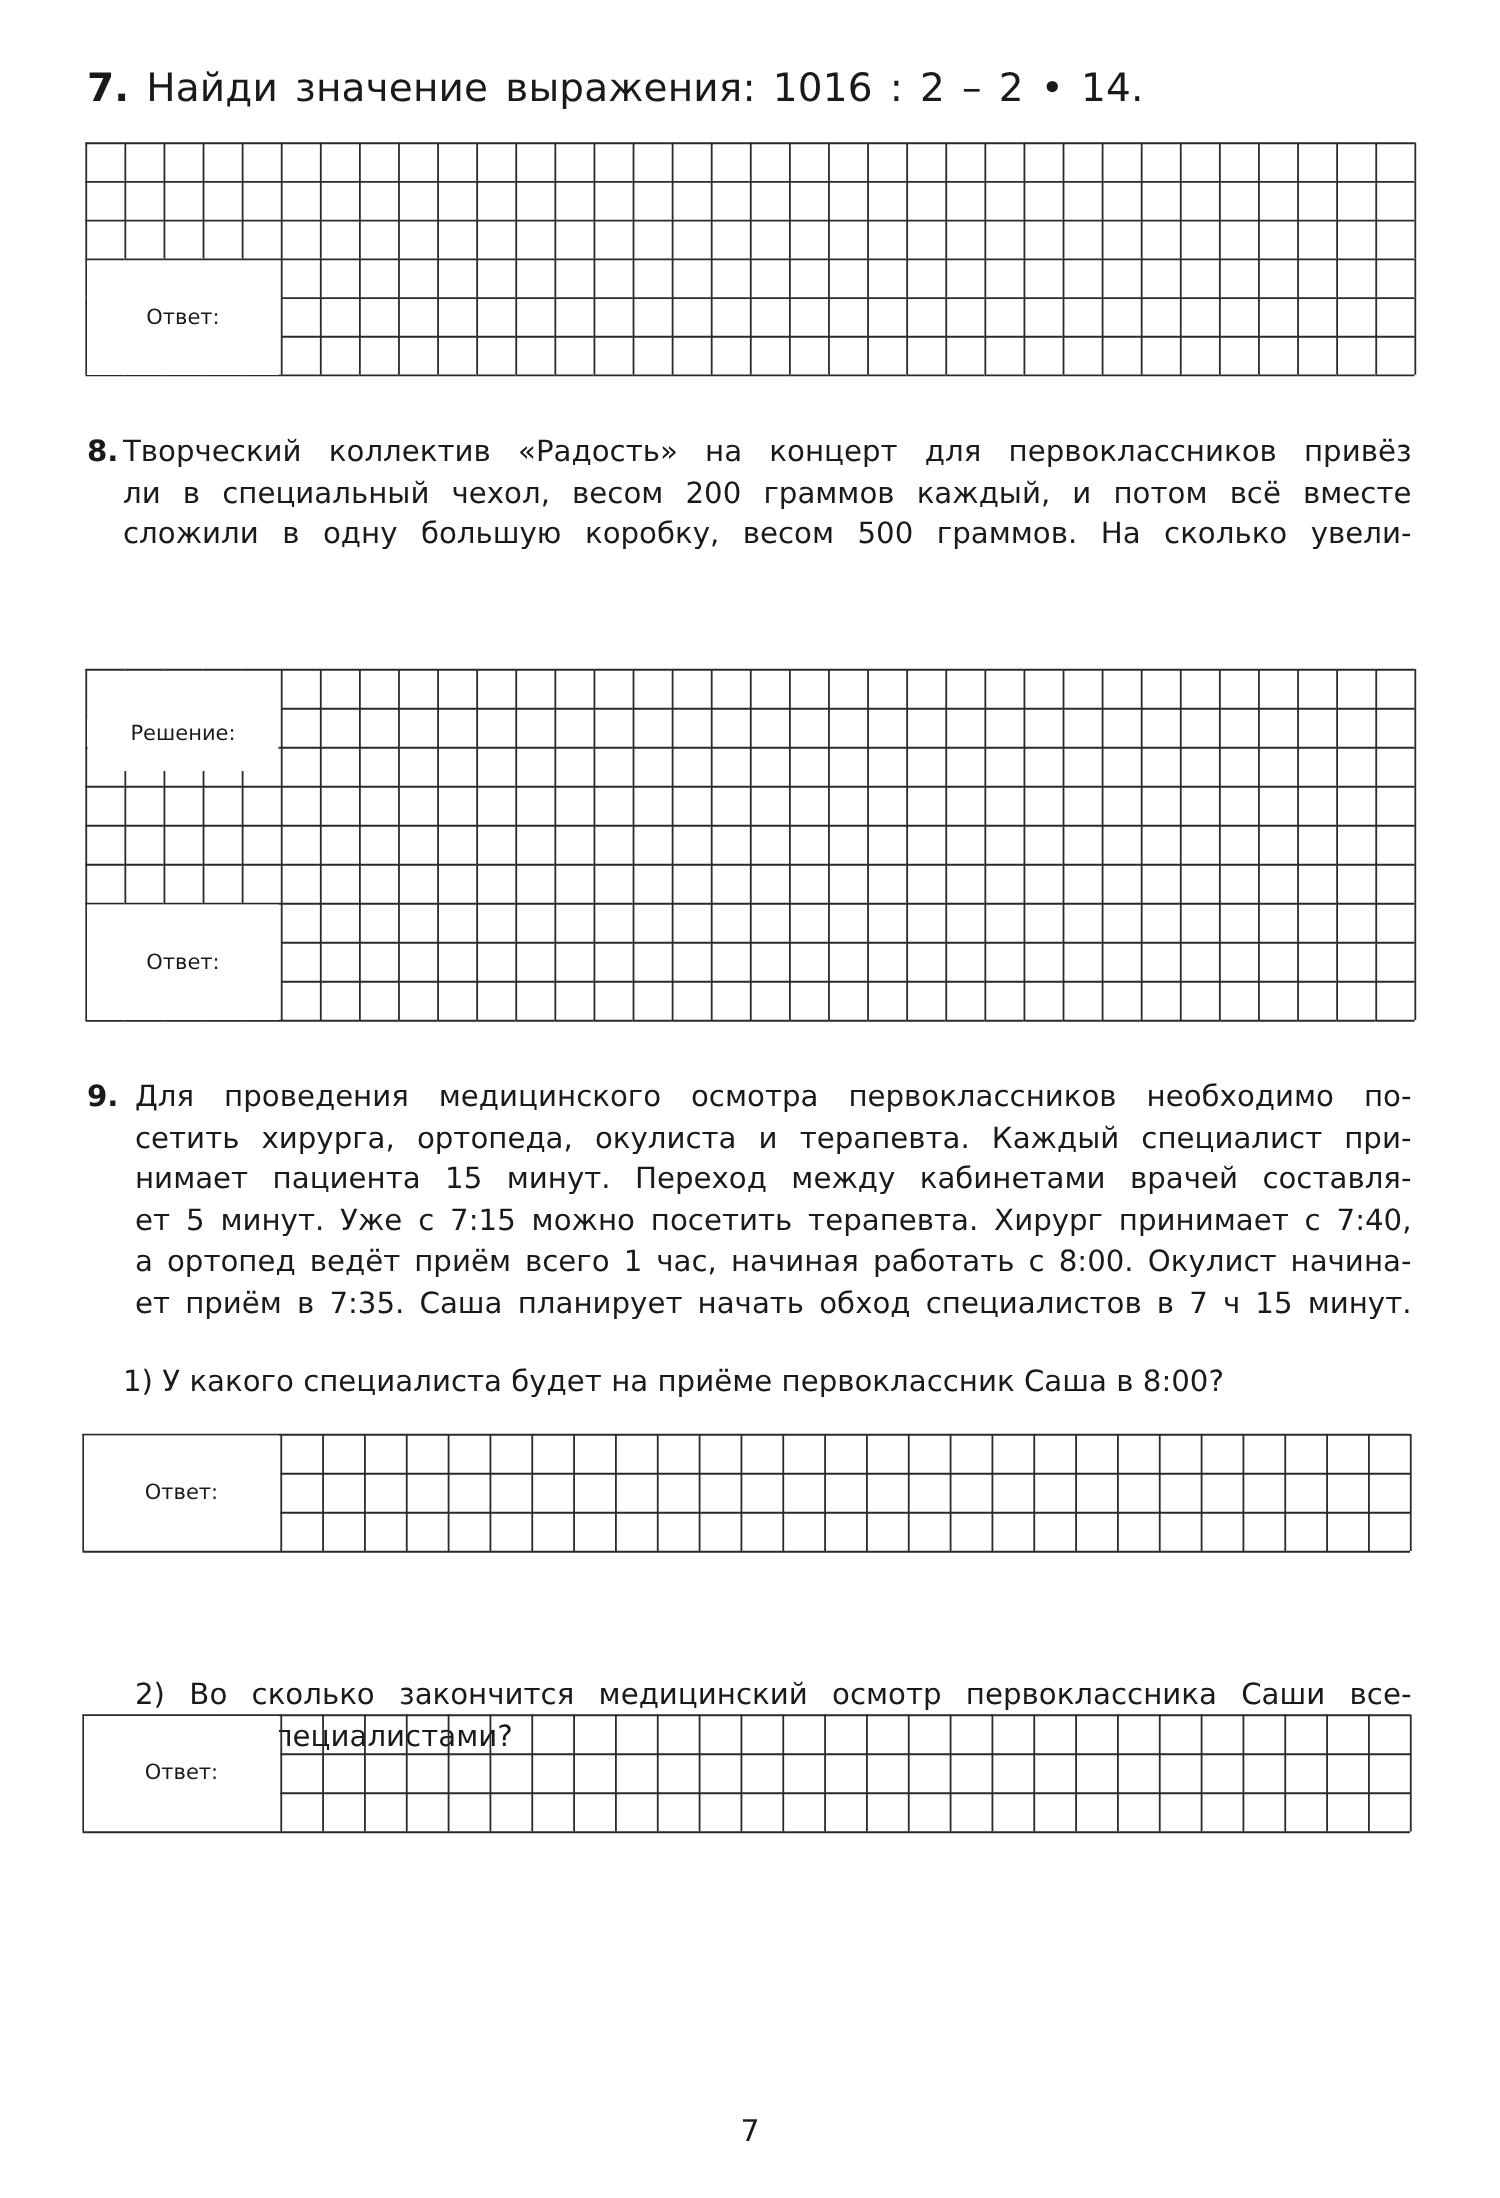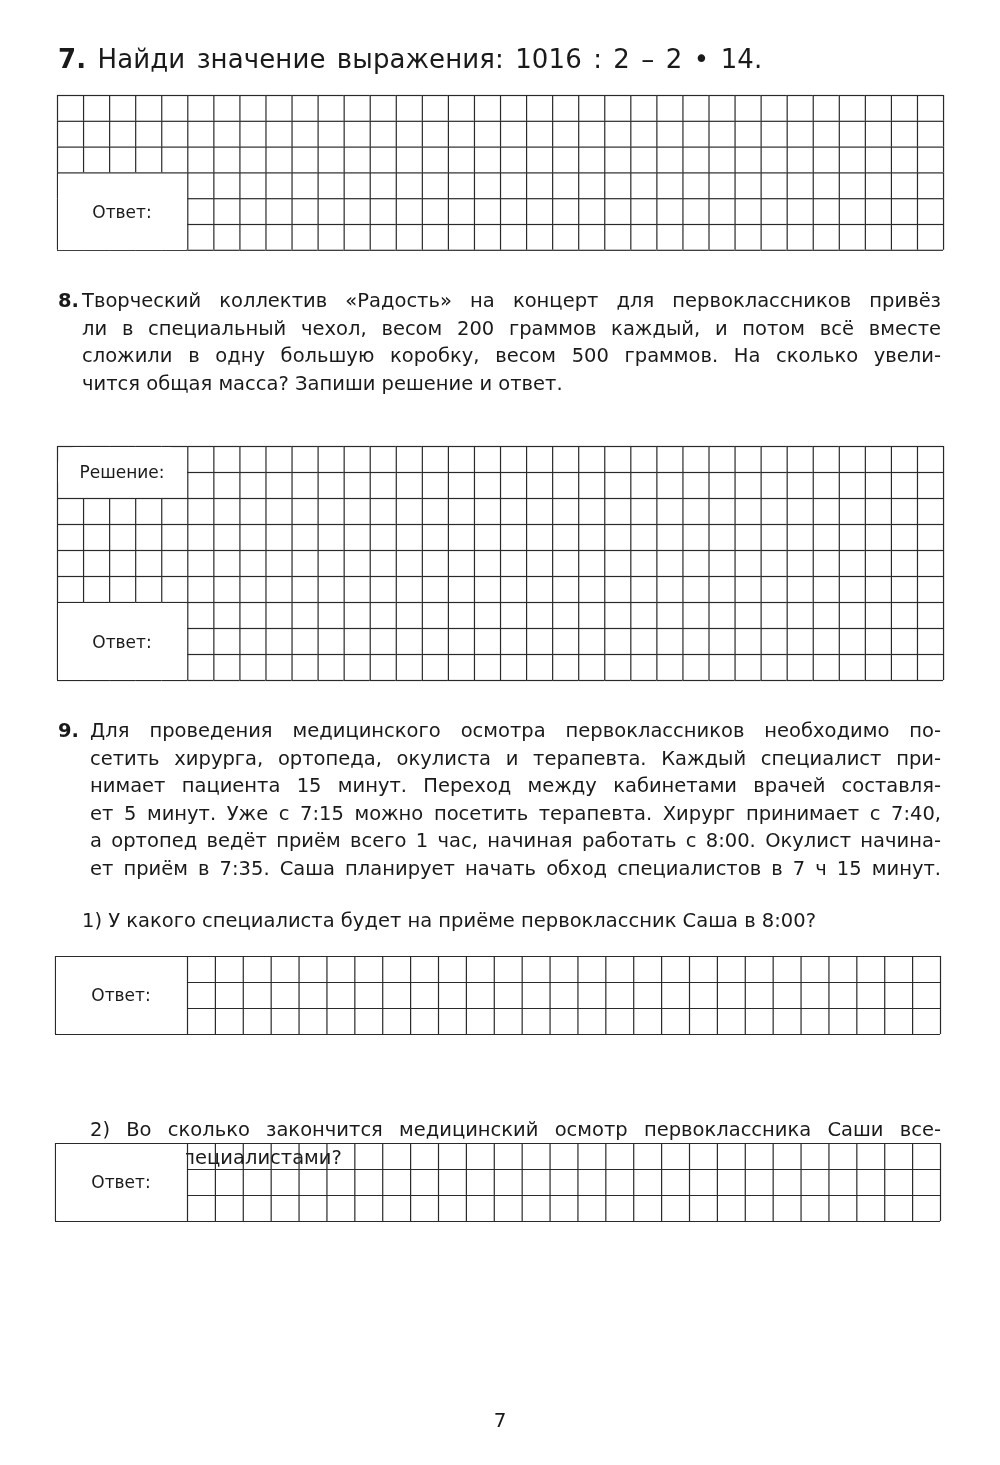--- a/index.html
+++ b/index.html
@@ -11,21 +11,21 @@
     position: absolute; font-size: 26px; line-height: 28px; white-space: nowrap;
     letter-spacing: 0.1px; word-spacing: 3px;
   }
   .num { font-weight: bold; }
   .para { position: absolute; font-size: 19.5px; line-height: 27.5px; }
   .para .l { display: block; text-align: justify; text-align-last: justify; white-space: nowrap; height: 27.5px; }
   .para .l.last { text-align-last: left; }
   .grid { position: absolute; }
   .grid svg { position: absolute; left: 0; top: 0; overflow: visible; }
   .lbl {
-    position: absolute; font-size: 17px; background: #fff;
+    position: absolute; font-size: 14px; background: #fff;
     display: flex; align-items: center; justify-content: center;
   }
   .page-num { position: absolute; left: 0; width: 1000px; text-align: center; top: 1408px; font-size: 20px; }
 </style>
 </head>
 <body>
 
 <div class="task-line" style="left:58px; top:45px;">
   <span class="num">7.</span>
   <span>Найди значение выражения: 1016 : 2 – 2 • 14.</span>
@@ -462,21 +462,20 @@
     </svg>
   <div class="lbl" style="left:1px; top:79px; width:128px; height:76px;">Ответ:</div>
 </div>
 
 <div class="para" style="left:58px; top:287px; width:883px;">
   <span class="num" style="position:absolute; left:0; top:0;">8.</span>
   <div style="margin-left:24px;">
     <span class="l">Творческий коллектив «Радость» на концерт для первоклассников привёз</span>
     <span class="l">ли в специальный чехол, весом 200 граммов каждый, и потом всё вместе</span>
     <span class="l">сложили в одну большую коробку, весом 500 граммов. На сколько увели-</span>
-    <span class="l last">чится общая масса? Запиши решение и ответ.</span>
   </div>
 </div>
 
 <div class="grid" id="grid8" style="left:57px; top:446px; width:886px; height:235px;">
     <svg width="888.04" height="236">
       <line x1="0.5" y1="0" x2="0.5" y2="26" stroke="#2a2a2a" stroke-width="1.2"></line>
       <line x1="0.5" y1="26" x2="0.5" y2="52" stroke="#2a2a2a" stroke-width="1.2"></line>
       <line x1="0.5" y1="52" x2="0.5" y2="78" stroke="#2a2a2a" stroke-width="1.2"></line>
       <line x1="0.5" y1="78" x2="0.5" y2="104" stroke="#2a2a2a" stroke-width="1.2"></line>
       <line x1="0.5" y1="104" x2="0.5" y2="130" stroke="#2a2a2a" stroke-width="1.2"></line>
@@ -1089,21 +1088,21 @@
       <line x1="651.5" y1="234.5" x2="677.56" y2="234.5" stroke="#2a2a2a" stroke-width="1.2"></line>
       <line x1="677.56" y1="234.5" x2="703.62" y2="234.5" stroke="#2a2a2a" stroke-width="1.2"></line>
       <line x1="703.62" y1="234.5" x2="729.68" y2="234.5" stroke="#2a2a2a" stroke-width="1.2"></line>
       <line x1="729.68" y1="234.5" x2="755.74" y2="234.5" stroke="#2a2a2a" stroke-width="1.2"></line>
       <line x1="755.74" y1="234.5" x2="781.8" y2="234.5" stroke="#2a2a2a" stroke-width="1.2"></line>
       <line x1="781.8" y1="234.5" x2="807.86" y2="234.5" stroke="#2a2a2a" stroke-width="1.2"></line>
       <line x1="807.86" y1="234.5" x2="833.92" y2="234.5" stroke="#2a2a2a" stroke-width="1.2"></line>
       <line x1="833.92" y1="234.5" x2="859.9799999999999" y2="234.5" stroke="#2a2a2a" stroke-width="1.2"></line>
       <line x1="859.9799999999999" y1="234.5" x2="886.04" y2="234.5" stroke="#2a2a2a" stroke-width="1.2"></line>
     </svg>
-  <div class="lbl" style="left:1px; top:1px; width:128px; height:50px;border-radius:19px;">Решение:</div>
+  <div class="lbl" style="left:1px; top:18px; width:128px; height:50px;border-radius:19px;">Решение:</div>
   <div class="lbl" style="left:1px; top:157px; width:128px; height:77px;">Ответ:</div>
 </div>
 
 <div class="para" style="left:58px; top:717px; width:883px;">
   <span class="num" style="position:absolute; left:0; top:0;">9.</span>
   <div style="margin-left:32px;">
     <span class="l">Для проведения медицинского осмотра первоклассников необходимо по-</span>
     <span class="l">сетить хирурга, ортопеда, окулиста и терапевта. Каждый специалист при-</span>
     <span class="l">нимает пациента 15 минут. Переход между кабинетами врачей составля-</span>
     <span class="l">ет 5 минут. Уже с 7:15 можно посетить терапевта. Хирург принимает с 7:40,</span>

